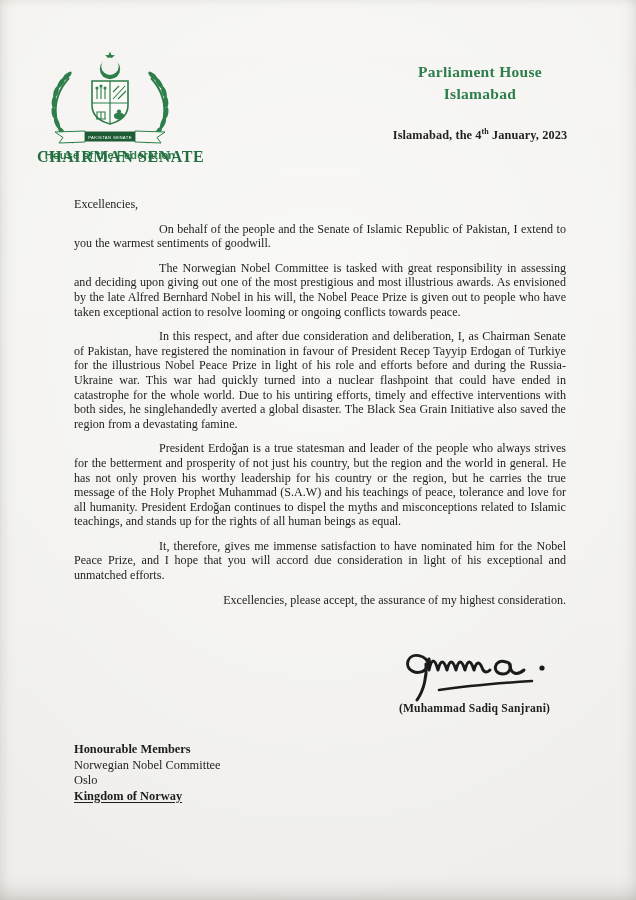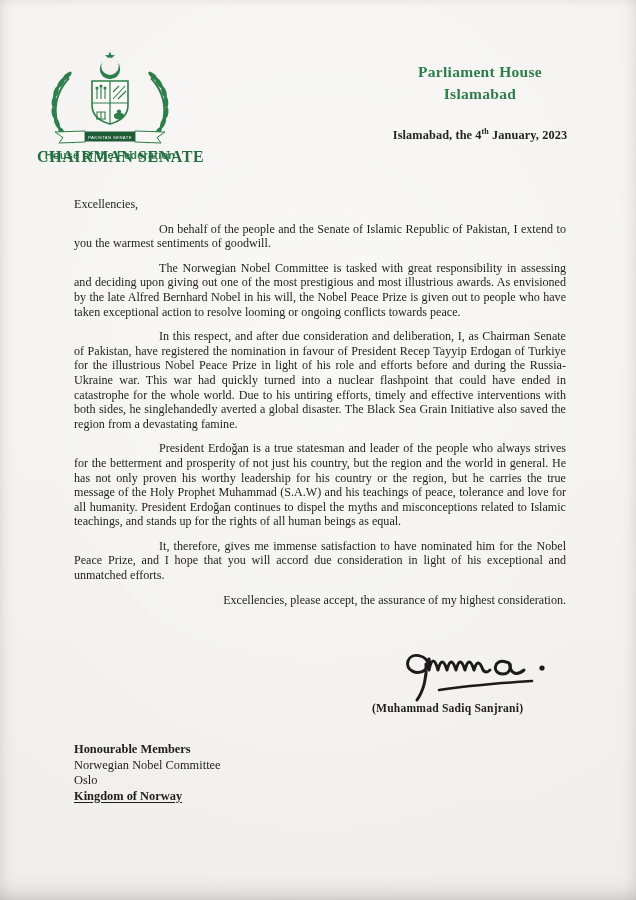--- a/index.html
+++ b/index.html
@@ -32,21 +32,21 @@
   .org-line2,.org-line3{font-size:15.5px;font-weight:bold;letter-spacing:.3px;line-height:22px;}
   .date-line{margin-top:23px;font-size:12.3px;font-weight:bold;color:#232323;letter-spacing:.1px;}
   .date-line sup{font-size:8px;line-height:0;}
   
   .letter-body{position:absolute;left:74px;top:189px;width:492px;font-size:12.1px;line-height:14.6px;text-align:justify;}
   .letter-body p{margin:8px 0 10px 0;}
   .salutation{text-align:left;}
   .para{text-indent:85px;}
   .closing{text-indent:85px;margin-top:12px;text-align:right;}
   
-  .signature-block{position:absolute;left:372px;top:646px;width:205px;}
+  .signature-block{position:absolute;left:372px;top:646px;width:205px;text-align:center;}
   .signature-block svg{display:block;margin:0 auto;}
   .signatory{font-size:11.6px;font-weight:bold;letter-spacing:.2px;margin-top:-2px;}
   
   .recipient{position:absolute;left:74px;top:742px;font-size:12.4px;line-height:15.5px;}
   .recipient .r-bold{font-weight:bold;}
   .recipient .r-underline{text-decoration:underline;text-underline-offset:2px;font-weight:bold;}
 </style>
 </head>
 <body>
 

